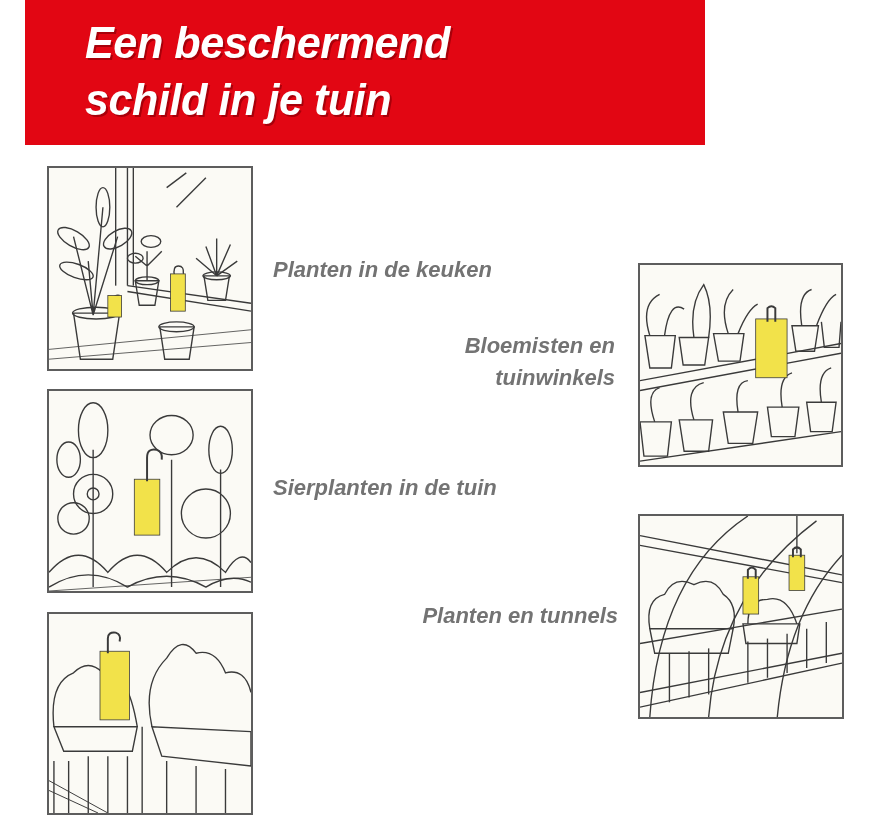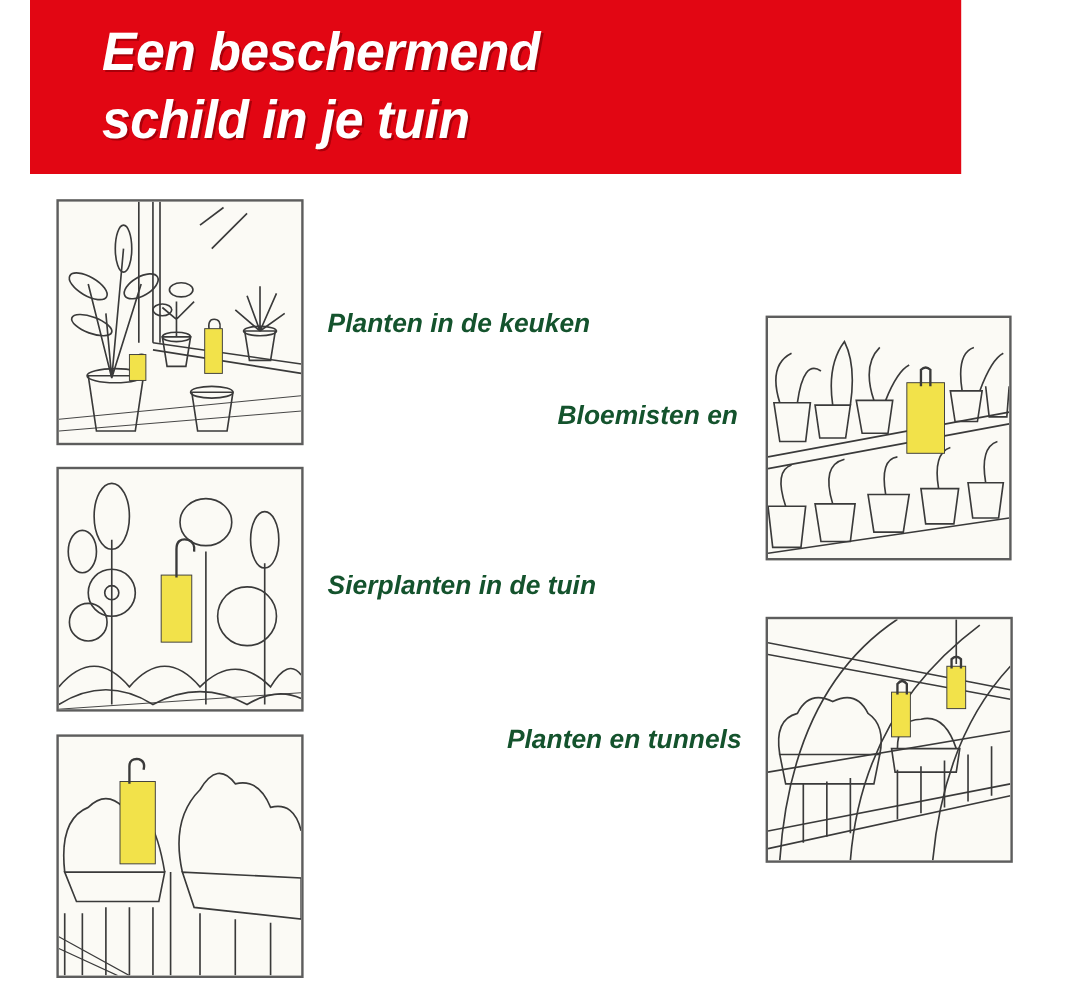--- a/index.html
+++ b/index.html
@@ -2,38 +2,38 @@
 <html><head>
 <meta charset="utf-8">
 <style>
   html, body { margin: 0; padding: 0; }
   body {
     width: 890px; height: 820px; position: relative; overflow: hidden;
     background: #ffffff;
     font-family: "Liberation Sans", "DejaVu Sans", sans-serif;
   }
   .banner {
-    position: absolute; left: 25px; top: 0; width: 776px; height: 145px;
+    position: absolute; left: 25px; top: 0; width: 680px; height: 145px;
     background: #e20613;
   }
   .banner-title {
     position: absolute; left: 60px; top: 14px;
     color: #ffffff; font-weight: bold; font-style: italic;
     font-size: 45px; line-height: 57px; letter-spacing: -0.5px;
     text-shadow: 2px 2px 0 #a8000a;
     transform: scaleX(0.96); transform-origin: left top;
   }
   .banner-title span { display: block; }
   .frame {
     position: absolute; box-sizing: border-box;
     border: 2px solid #5d5d5d; background: #fbfaf5; overflow: hidden;
   }
   .frame svg { position: absolute; left: 0; top: 0; width: 100%; height: 100%; }
   .label {
-    position: absolute; color: #14532d; font-weight: bold; font-style: italic;
+    position: absolute; color: #737373; font-weight: bold; font-style: italic;
     font-size: 22px; line-height: 32px; white-space: nowrap;
   }
   .label.right { text-align: right; }
   .label span { display: block; }
 </style>
 </head>
 <body>
 
 <div class="banner">
   <div class="banner-title">
@@ -76,20 +76,21 @@
     <rect x="60" y="130" width="14" height="22" fill="#f2e24a" stroke="#3a3a3a" stroke-width="0.8"></rect>
     <rect x="124" y="108" width="15" height="38" fill="#f2e24a" stroke="#3a3a3a" stroke-width="0.8"></rect>
   </svg>
 </div>
 <div class="label" style="left:273px; top:254px;">
   <span>Planten in de keuken</span>
 </div>
 
 <div class="label right" style="right:275px; top:330px;margin-left:12px;">
   <span>Bloemisten en</span>
+  <span>tuinwinkels</span>
 </div>
 <div class="frame" style="left:638px; top:263px; width:205px; height:204px;">
   <svg viewBox="0 0 205 204">
     <g stroke="#3a3a3a" stroke-width="1.4" fill="none">
       <line x1="0" y1="118" x2="205" y2="80"></line>
         <line x1="0" y1="128" x2="205" y2="90"></line>
       <line x1="0" y1="200" x2="205" y2="170"></line>
       <path d="M5 72 L10 105 L32 105 L36 72 Z"></path>
         <path d="M40 74 L44 102 L66 102 L70 74 Z"></path>
       <path d="M75 70 L80 98 L102 98 L106 70 Z"></path>

